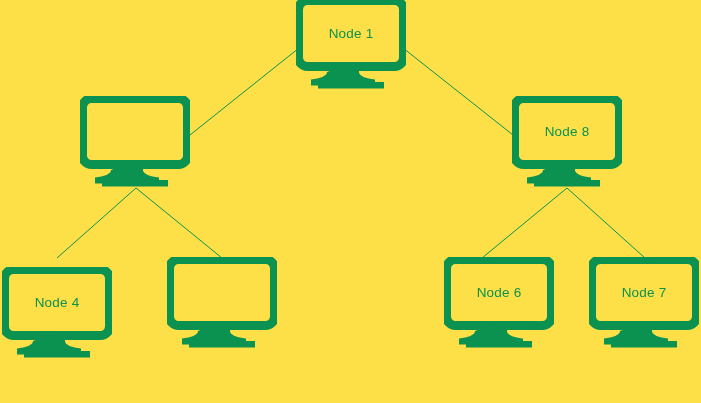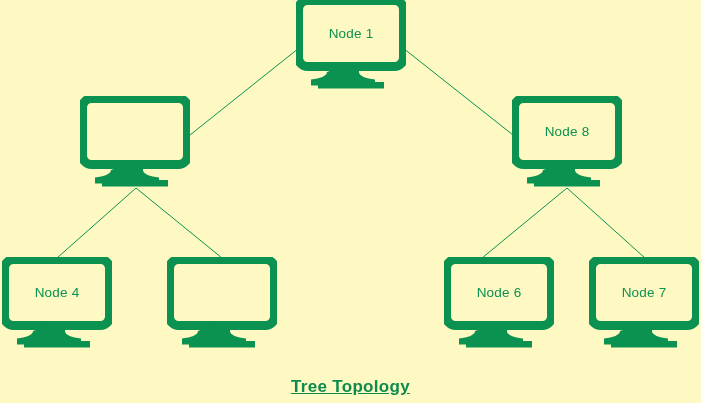--- a/index.html
+++ b/index.html
@@ -4,21 +4,21 @@
 <style>
   html, body {
     margin: 0;
     padding: 0;
     background: #ffffff;
   }
   #canvas {
     position: relative;
     width: 701px;
     height: 403px;
-    background: #fef9c3;
+    background: #fde047;
     overflow: hidden;
     font-family: "Liberation Sans", sans-serif;
   }
   #edges {
     position: absolute;
     left: 0;
     top: 0;
     width: 701px;
     height: 403px;
     pointer-events: none;
@@ -94,21 +94,21 @@
         </svg>
       </div>
       <div class="node" style="left: 512px; top: 96px;">
         <svg viewBox="0 0 110 92">
           <rect x="2.5" y="2.5" width="105" height="66" rx="9" ry="9" fill="none" stroke="#0B9150" stroke-width="9"></rect>
           <path d="M47 68 h16 v6 c0 4 7 6.5 16 7.5 v6 h-64 v-6 c9 -1 16 -3.5 16 -7.5 z" fill="#0B9150"></path>
           <rect x="22" y="84" width="66" height="6.5" fill="#0B9150"></rect>
         </svg>
         <div class="node-label">Node 8</div>
       </div>
-      <div class="node" style="left: 2px; top: 257px;">
+      <div class="node" style="left: 2px; top: 267px;">
         <svg viewBox="0 0 110 92">
           <rect x="2.5" y="2.5" width="105" height="66" rx="9" ry="9" fill="none" stroke="#0B9150" stroke-width="9"></rect>
           <path d="M47 68 h16 v6 c0 4 7 6.5 16 7.5 v6 h-64 v-6 c9 -1 16 -3.5 16 -7.5 z" fill="#0B9150"></path>
           <rect x="22" y="84" width="66" height="6.5" fill="#0B9150"></rect>
         </svg>
         <div class="node-label">Node 4</div>
       </div>
       <div class="node" style="left: 167px; top: 257px;">
         <svg viewBox="0 0 110 92">
           <rect x="2.5" y="2.5" width="105" height="66" rx="9" ry="9" fill="none" stroke="#0B9150" stroke-width="9"></rect>
@@ -127,15 +127,14 @@
       <div class="node" style="left: 589px; top: 257px;">
         <svg viewBox="0 0 110 92">
           <rect x="2.5" y="2.5" width="105" height="66" rx="9" ry="9" fill="none" stroke="#0B9150" stroke-width="9"></rect>
           <path d="M47 68 h16 v6 c0 4 7 6.5 16 7.5 v6 h-64 v-6 c9 -1 16 -3.5 16 -7.5 z" fill="#0B9150"></path>
           <rect x="22" y="84" width="66" height="6.5" fill="#0B9150"></rect>
         </svg>
         <div class="node-label">Node 7</div>
       </div>
     </div>
 
-  <div id="title">Tree Topology</div>
 
 </div>
 
 </body></html>

